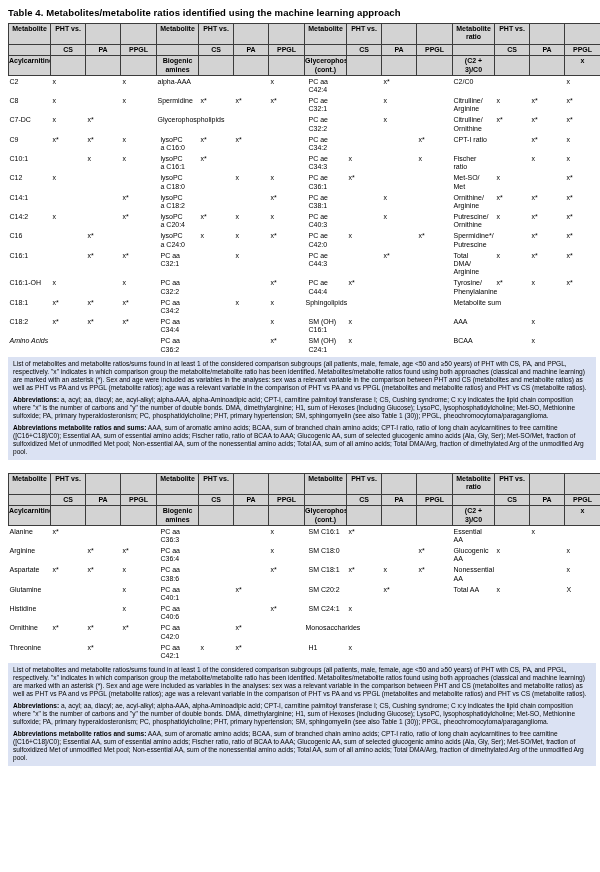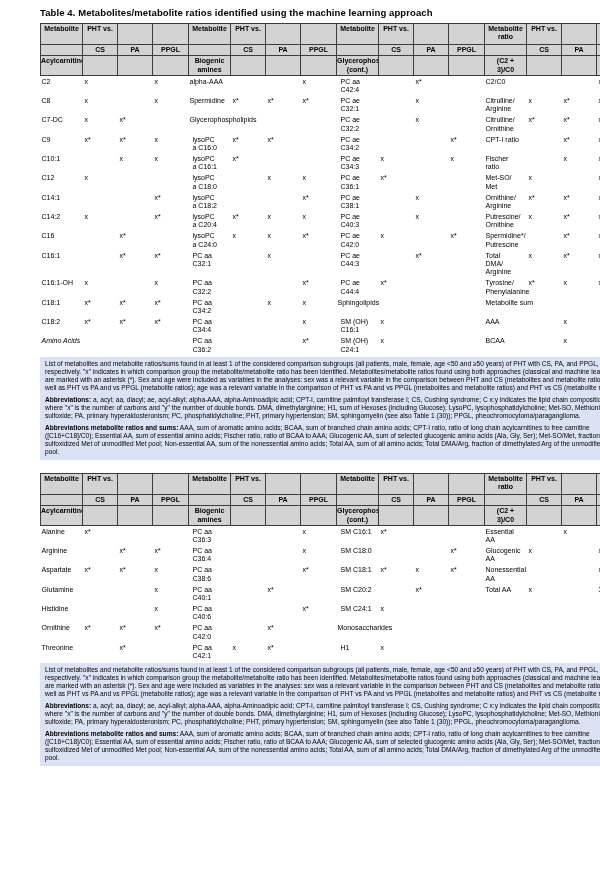--- a/index.html
+++ b/index.html
@@ -1,17 +1,17 @@
 <!DOCTYPE html>
 <html><head>
 <meta charset="utf-8">
 <style>
   html,body{margin:0;padding:0;background:#ffffff;}
   body{width:600px;height:872px;font-family:"Liberation Sans",sans-serif;color:#000;position:relative;overflow:hidden;}
-  .page{padding:5px 4px 0 8px;margin-left:32px;}
+  .page{padding:5px 4px 0 8px;}
   .title{font-size:9.5px;font-weight:bold;margin:2px 0 5px 0;letter-spacing:0.1px;}
   table.mtable{border-collapse:collapse;table-layout:fixed;width:592px;font-size:7px;line-height:8.4px;}
   .mtable th{background:#d3d3d3;border:1px solid #3c3c3c;font-weight:bold;text-align:center;padding:1px 0;font-size:7px;overflow:hidden;white-space:pre-line;vertical-align:top;}
   .mtable tr.hr1{height:21px;}
   .mtable tr.hr2{height:10px;}
   .mtable tr.hr3{height:15px;}
   .mtable th.cat{white-space:pre-line;}
   .mtable td{vertical-align:top;padding:1.5px 0 1px 1px;white-space:pre-line;overflow:visible;}
   .mtable tbody tr{height:17.4px;}
   .mtable td.name{padding-left:1px;white-space:pre-line;}

